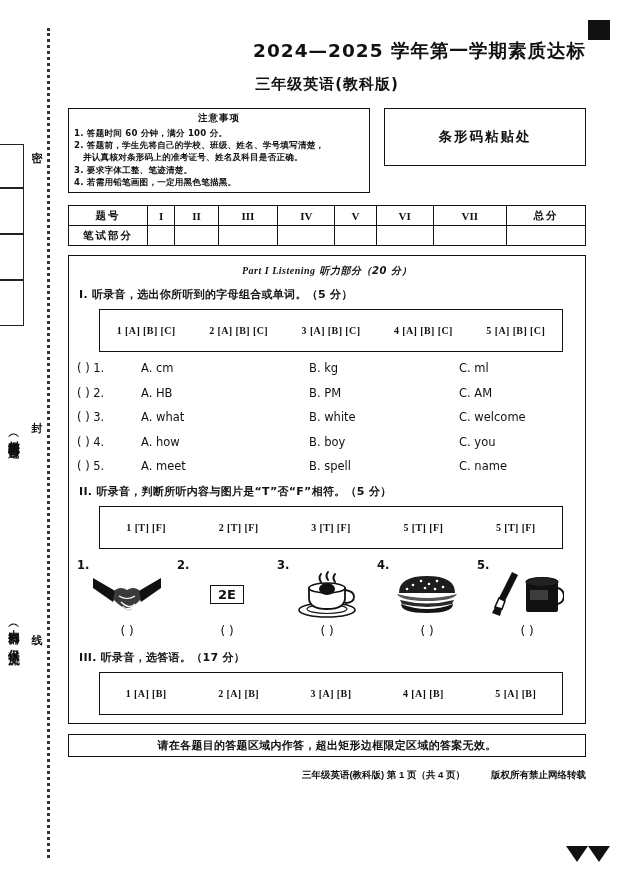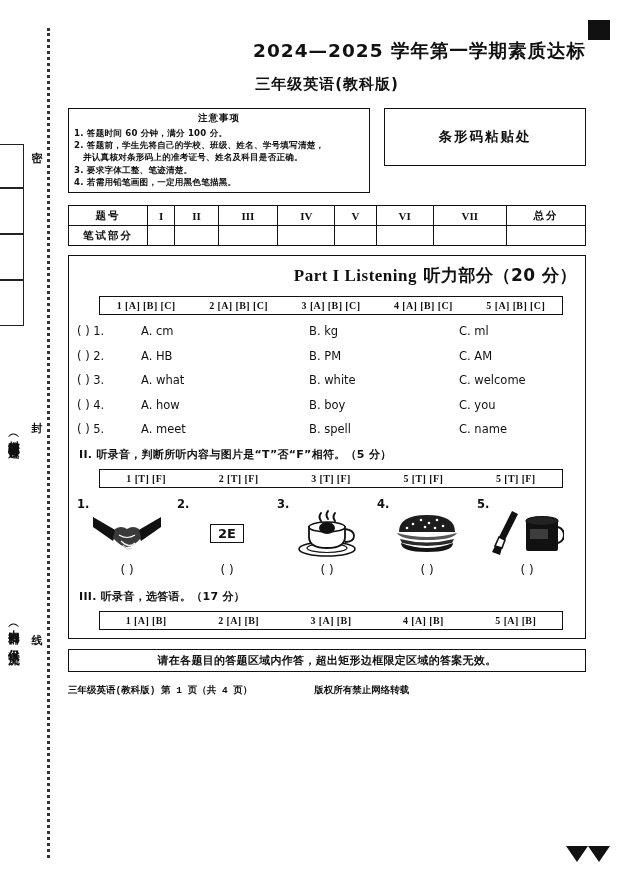--- a/index.html
+++ b/index.html
@@ -63,28 +63,28 @@
   
   table.score{border-collapse:collapse;width:518px;margin-top:12px;border-radius:23px;}
   table.score td{border:1.2px solid #111;height:17px;
      text-align:center;font-family:"DejaVu Sans",sans-serif;
      font-size:10.5px;font-weight:bold;}
   table.score td.hd{width:76px;letter-spacing:2px;}
   table.score td.rn{font-family:"Liberation Serif",serif;font-size:11px;}
 
   
   .partbox{border:1.5px solid #111;margin-top:9px;padding:6px 8px 8px 8px;}
-  .parthead{text-align:right;font-family:"DejaVu Sans",sans-serif;
-     font-size:17px;font-weight:bold;margin:2px 0 9px 0;letter-spacing:.5px;}
+  .parthead{text-align:center;font-family:"DejaVu Sans",sans-serif;
+     font-size:10px;font-weight:bold;margin:2px 0 9px 0;letter-spacing:.5px;font-style:italic;}
   .parthead .en{font-family:"Liberation Serif",serif;}
 
   .qhead{font-family:"DejaVu Sans",sans-serif;font-size:11px;font-weight:bold;
      margin:0 0 7px 2px;letter-spacing:.3px;}
 
-  .anschip{border:1.4px solid #111;margin:0 14px 0 22px;padding:3px 0;
+  .anschip{border:1.4px solid #111;margin:0 14px 0 22px;padding:15px 0;
      display:flex;justify-content:space-around;}
   .anschip span{font-family:"Liberation Serif",serif;font-size:10px;
      font-weight:bold;letter-spacing:.4px;white-space:nowrap;}
 
   .mcq{margin:9px 0 0 0;}
   .mcq .row{display:flex;align-items:baseline;margin-bottom:10.5px;
      font-family:"DejaVu Sans",sans-serif;font-size:11.5px;}
   .mcq .paren{width:64px;}
   .mcq .oa{width:168px;} .mcq .ob{width:150px;} .mcq .oc{flex:1;}
 
@@ -98,22 +98,22 @@
   .pic .brk{width:100%;text-align:center;font-family:"DejaVu Sans",sans-serif;
      font-size:12px;margin-top:2px;}
 
   .boxword{border:1.4px solid #111;padding:1px 7px;
      font-family:"DejaVu Sans",sans-serif;font-size:13px;font-weight:bold;}
 
   .noticebar{border:1.6px solid #111;margin-top:10px;padding:3px 6px;
      text-align:center;font-family:"DejaVu Sans",sans-serif;
      font-size:11px;font-weight:bold;letter-spacing:.3px;}
 
-  .footer{display:flex;justify-content:flex-start;gap:62px;margin-top:12px;
-     font-family:Liberation Mono, monospace;font-size:9.5px;font-weight:bold;}
+  .footer{display:flex;justify-content:flex-end;gap:26px;margin-top:12px;
+     font-family:Liberation Sans, sans-serif;font-size:9.5px;font-weight:bold;}
 </style>
 </head>
 <body>
 
 <div class="page">
 
   <div class="fid-tr"></div>
   <div class="fid-br">
     <div class="tri t1"></div>
       <div class="tri t2"></div>
@@ -198,20 +198,21 @@
       </tr>
     </tbody>
       </table>
 
     <div class="partbox">
       <div class="parthead">
         <span class="en">Part I  Listening</span>
         <span>听力部分（20 分）</span>
       </div>
 
+      <div class="qhead">I. 听录音，选出你所听到的字母组合或单词。（5 分）</div>
       <div class="anschip">
         <span>1 [A] [B] [C]</span>
         <span>2 [A] [B] [C]</span>
         <span>3 [A] [B] [C]</span>
         <span>4 [A] [B] [C]</span>
         <span>5 [A] [B] [C]</span>
       </div>
 
       <div class="mcq">
         <div class="row">

